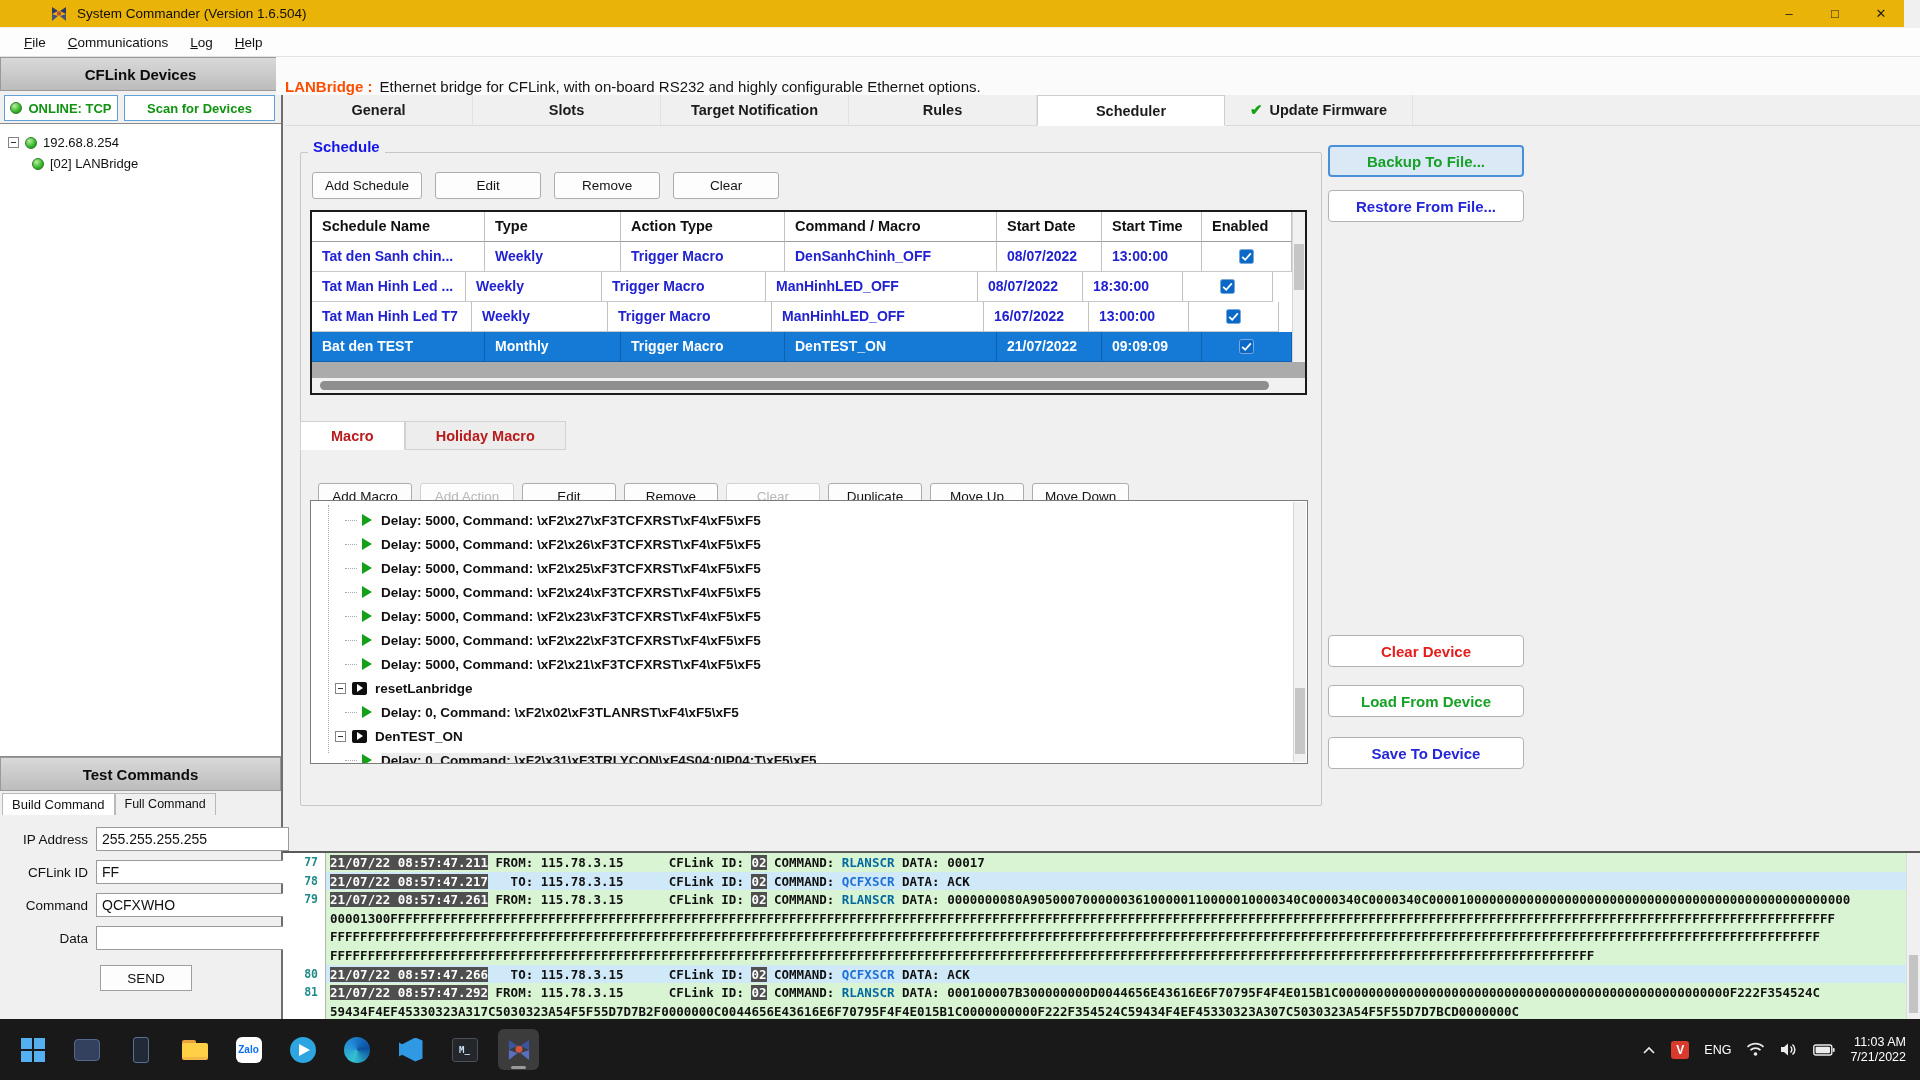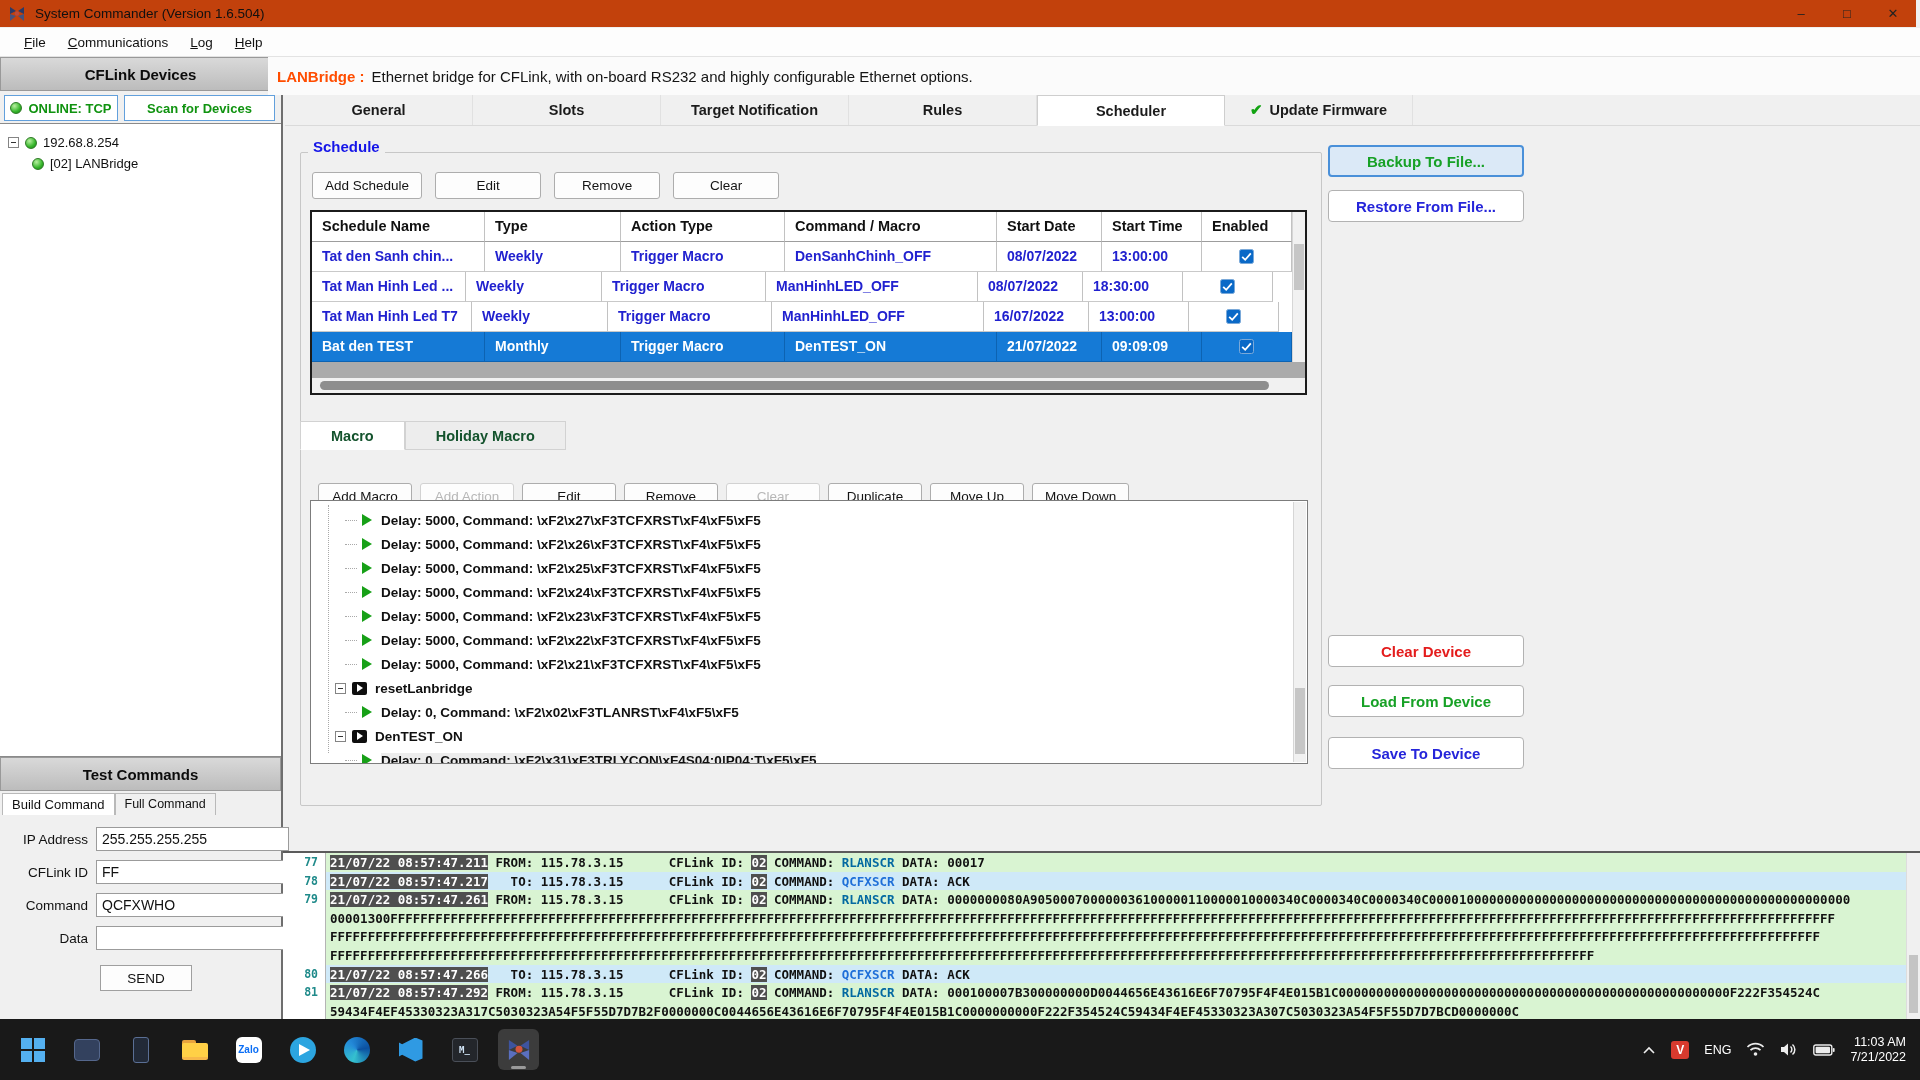--- a/index.html
+++ b/index.html
@@ -2,22 +2,22 @@
 <html><head>
 <meta charset="utf-8">
 <style>
   * { box-sizing: border-box; }
   html,body { margin:0; padding:0; }
   body { width:1920px; height:1080px; overflow:hidden;
          font-family:"Liberation Sans", sans-serif; background:#f0f0f0; }
   #screen { position:relative; width:1920px; height:1080px; background:#f0f0f0; overflow:hidden; }
 
   
-  .titlebar { position:absolute; top:0; left:0; right:4px; height:28px; background:#c2410c;
-              display:flex; align-items:center; border-bottom:1px solid #f0f0f0; }
+  .titlebar { position:absolute; top:0; left:0; right:16px; height:28px; background:#eab308;
+              display:flex; align-items:center; border-bottom:1px solid #f0f0f0;padding-left:42px; }
   .app-icon { margin-left:8px; width:18px; height:18px; }
   .title-text { margin-left:9px; font-size:13.5px; color:#101010; }
   .win-controls { margin-left:auto; display:flex; height:100%; }
   .win-btn { width:46px; height:100%; display:flex; align-items:center; justify-content:center;
              color:#222; font-size:13px; }
 
   
   .menubar { position:absolute; top:28px; left:0; right:0; height:29px; background:#fdfdfd;
              border-bottom:1px solid #e3e3e3; display:flex; align-items:center; padding-left:13px; }
   .menu-item { display:inline-block; padding:4px 11px; font-size:13.5px; color:#111; }
@@ -55,22 +55,22 @@
   .tc-fields { position:absolute; top:770px; left:0; right:6px; }
   .tc-row { display:flex; align-items:center; margin-bottom:9px; }
   .tc-label { width:96px; text-align:right; padding-right:8px; font-size:13.5px; color:#111; flex:none; }
   .tc-input { flex:1; height:24px; border:1px solid #9b9b9b; background:#fff; font-size:14px;
               padding:0 5px; font-family:"Liberation Sans",sans-serif; color:#111; }
   .send-btn { position:absolute; top:908px; left:100px; width:92px; height:26px; background:#fdfdfd;
               border:1px solid #9f9f9f; font-size:13.5px; display:flex; align-items:center;
               justify-content:center; color:#111; }
 
   
-  .desc-bar { position:absolute; left:268px; top:57px; right:0; height:38px; background:#fbfbfb;
-              display:flex; align-items:center; padding-left:9px; font-size:15px; }
+  .desc-bar { position:absolute; left:276px; top:57px; right:0; height:38px; background:#fbfbfb;
+              display:flex; align-items:flex-end; padding-left:9px; font-size:15px; }
   .desc-name { color:#ff4d00; font-weight:bold; margin-right:7px; }
   .desc-text { color:#141414; }
   .tabstrip { position:absolute; left:285px; top:95px; right:0; height:31px; background:#f0f0f0;
               border-bottom:1px solid #dadada; display:flex; }
   .tab { width:188px; display:flex; align-items:center; justify-content:center; gap:7px;
          font-weight:bold; font-size:14.5px; color:#1b1b1b; background:#f0f0f0;
          border-right:1px solid #e1e1e1; }
   .tab.active { background:#fff; border:1px solid #cecece; border-bottom:1px solid #fff;
                 margin-bottom:-1px; }
   .tab .check { color:#12a312; font-size:15px; }
@@ -100,21 +100,21 @@
   .t-hscroll { height:15px; background:#f1f1f1; position:relative; }
   .t-hscroll .thumb { position:absolute; top:3px; left:8px; right:36px; height:9px; background:#8e8e8e;
                       border-radius:5px; }
   .t-vscroll { position:absolute; top:0; right:0; bottom:31px; width:13px; background:#f1f1f1;
                border-left:1px solid #d6d6d6; }
   .t-vscroll .thumb { position:absolute; top:32px; left:1px; right:1px; height:46px; background:#c6c6c6; }
 
   
   .macro-tabs { position:absolute; left:300px; top:421px; display:flex; }
   .mtab { height:29px; padding:0 30px; display:flex; align-items:center; font-weight:bold;
-          font-size:14.5px; color:#14532d; background:#ededed; border:1px solid #d2d2d2; }
+          font-size:14.5px; color:#b91c1c; background:#ededed; border:1px solid #d2d2d2; }
   .mtab.active { background:#fff; border-bottom-color:#fff; z-index:2; }
   .macro-btns { position:absolute; left:318px; top:483px; display:flex; gap:8px; }
   .macro-btns .btn { min-width:94px; }
 
   .macro-list { position:absolute; left:310px; top:500px; width:998px; height:264px; background:#fff;
                 border:1px solid #7c7c7c; padding-top:7px; overflow:hidden; }
   .macro-list::before { content:""; position:absolute; left:17px; top:4px; bottom:10px;
                         border-left:1px dotted #a9a9a9; }
   .tree-row { height:24px; display:flex; align-items:center; font-weight:bold; font-size:13.5px;
               color:#101010; white-space:nowrap; }

